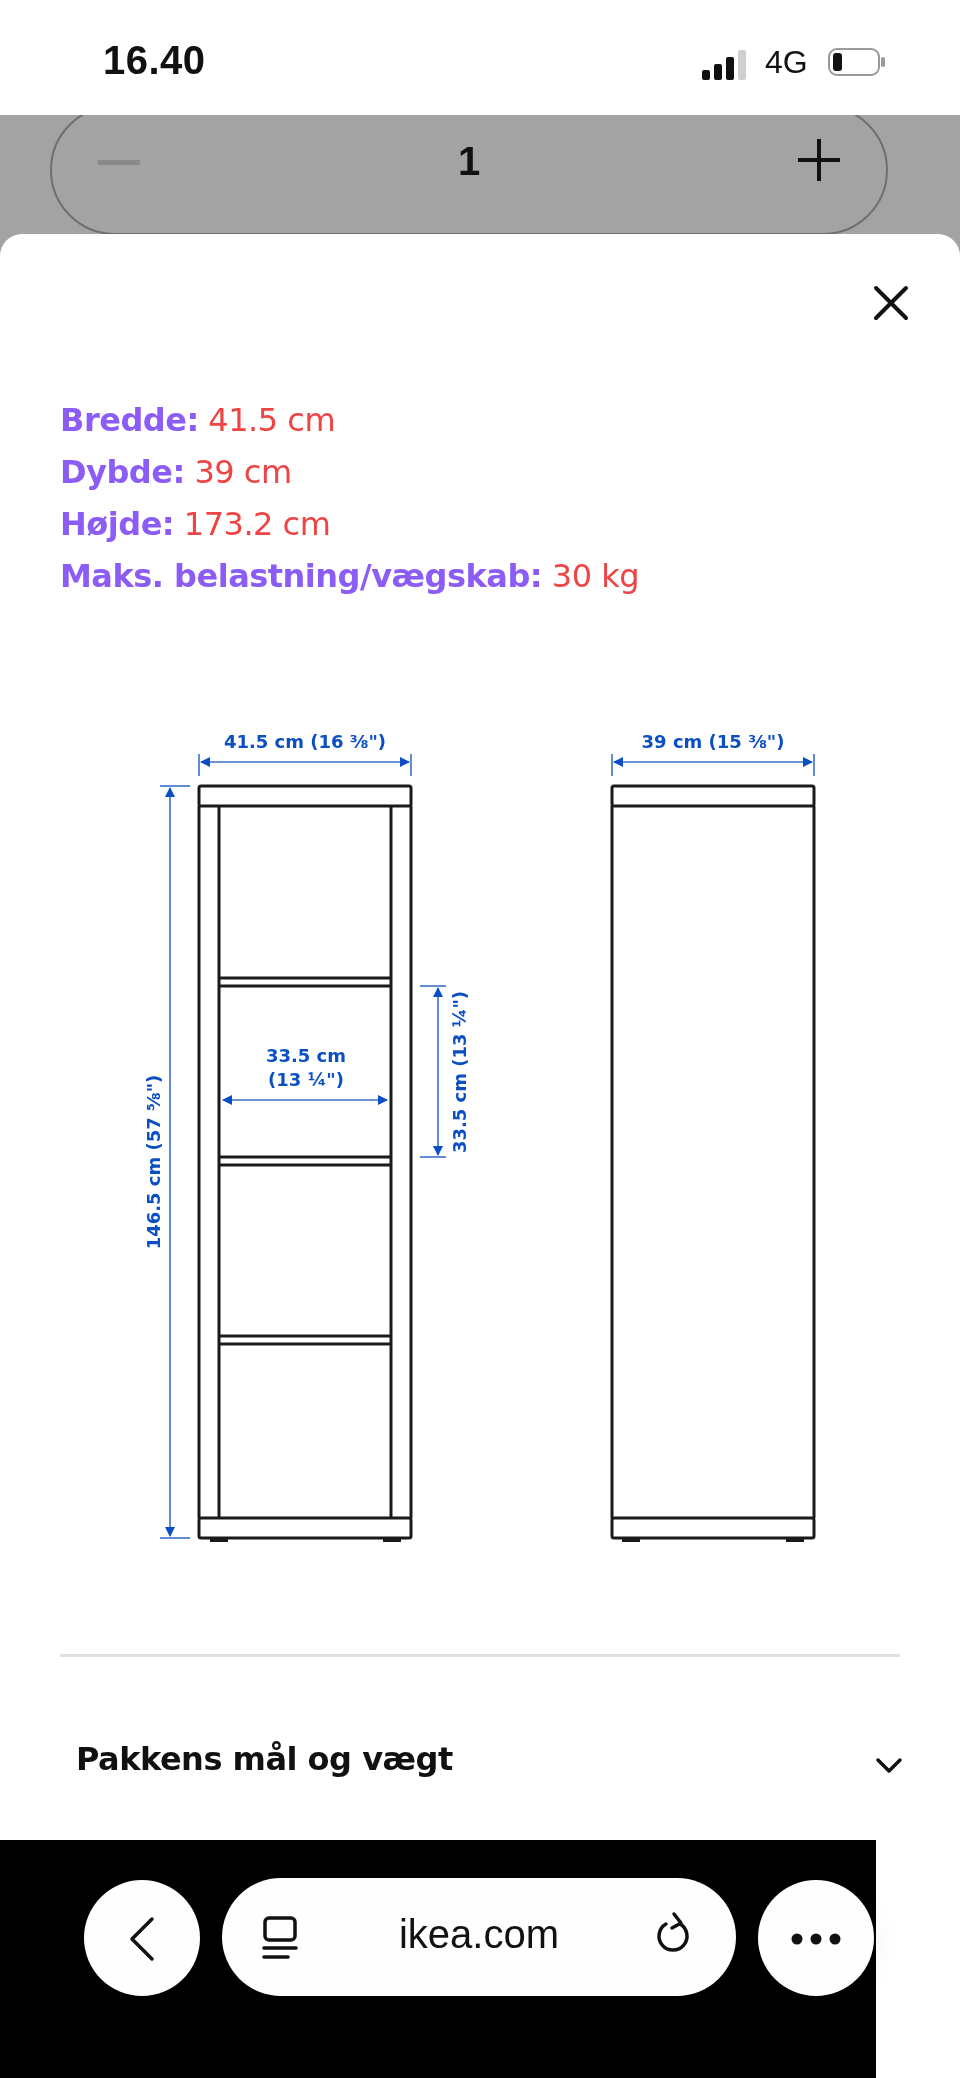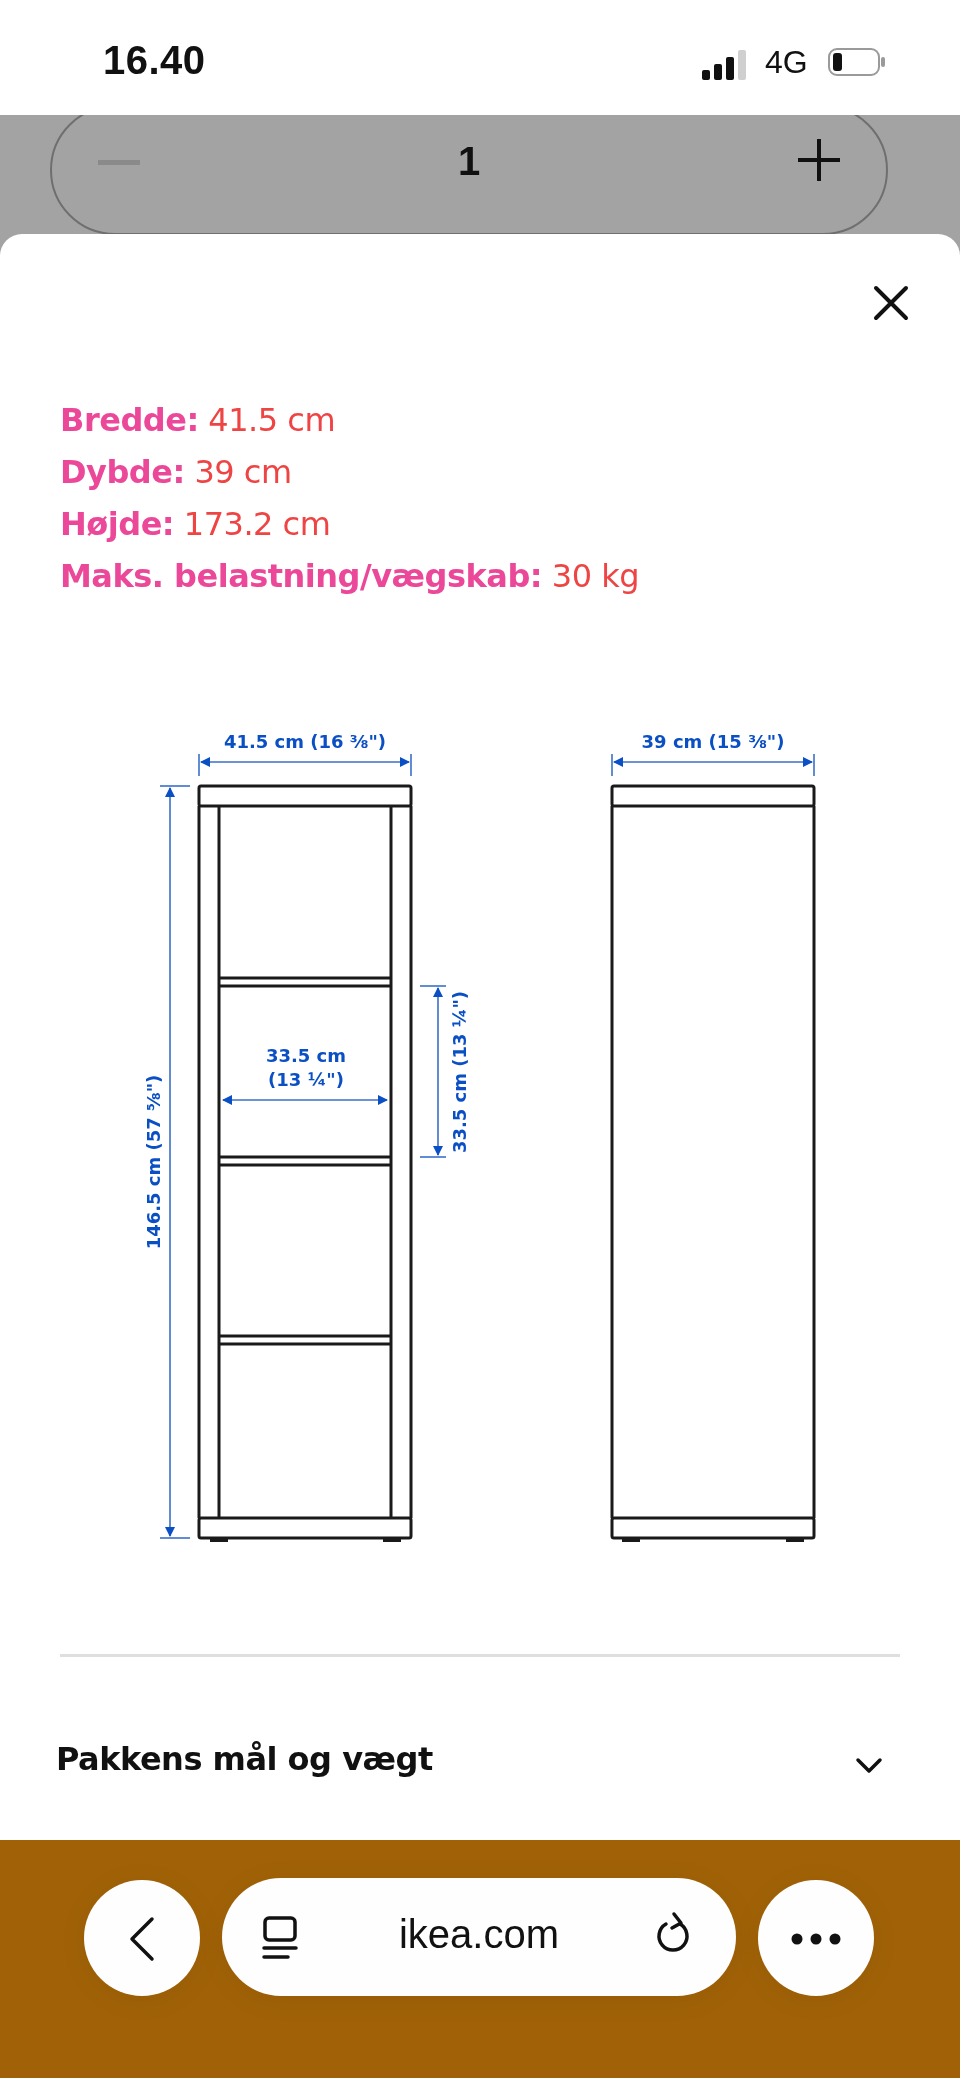--- a/index.html
+++ b/index.html
@@ -14,28 +14,28 @@
   .step-minus { position:absolute; left:46px; top:53px; width:42px; height:5px; background:#8a8a8a; }
   .step-value { position:absolute; left:0; right:0; top:32px; text-align:center; font-size:40px; font-weight:700; color:#111; }
   .step-plus { position:absolute; right:46px; top:32px; width:42px; height:42px; }
   .step-plus:before, .step-plus:after { content:""; position:absolute; background:#111; }
   .step-plus:before { left:0; top:19px; width:42px; height:4px; }
   .step-plus:after { left:19px; top:0; width:4px; height:42px; }
   .sheet { position:absolute; left:0; top:234px; width:960px; height:1844px; background:#ffffff; border-radius:22px 22px 0 0; }
   .close { position:absolute; left:872px; top:50px; width:38px; height:38px; cursor:pointer; }
   .specs { position:absolute; left:60px; top:160px; }
   .spec { font-family:"DejaVu Sans", sans-serif; font-size:32px; line-height:52px; color:#484848; white-space:nowrap; letter-spacing:-0.5px; }
-  .spec b { font-weight:700; color:#ec4899; }
+  .spec b { font-weight:700; color:#8b5cf6; }
   .spec .v { font-weight:400; color:#ef4444; }
   .diagram { position:absolute; left:0; top:470px; width:960px; height:900px; }
   .divider { position:absolute; left:60px; top:1420px; width:840px; height:3px; background:#dfdfdf; }
-  .accordion { position:absolute; left:56px; top:1500px; width:840px; height:60px; cursor:pointer; }
+  .accordion { position:absolute; left:76px; top:1500px; width:840px; height:60px; cursor:pointer; }
   .acc-title { position:absolute; left:0; top:6px; font-family:"DejaVu Sans", sans-serif; font-size:32px; font-weight:700; color:#111; letter-spacing:-0.5px; }
   .acc-chev { position:absolute; right:12px; top:16px; width:30px; height:30px; }
-  .bottombar { position:absolute; left:0; top:1840px; width:960px; height:238px; background:#a16207; }
+  .bottombar { position:absolute; left:0; top:1840px; width:876px; height:238px; background:#000000; }
   .round-btn { position:absolute; top:40px; width:116px; height:116px; border-radius:58px; background:#fefefe; box-shadow:0 4px 30px rgba(0,0,0,0.06); cursor:pointer; }
   .url-pill { position:absolute; left:222px; top:38px; width:514px; height:118px; border-radius:59px; background:#fefefe; box-shadow:0 4px 30px rgba(0,0,0,0.06); }
   .url-text { position:absolute; left:0; right:0; top:34px; text-align:center; font-size:40px; color:#111; cursor:text; }
   .icon svg { display:block; }
 </style>
 </head>
 <body>
 
 <div class="statusbar">
   <div class="time">16.40</div>

